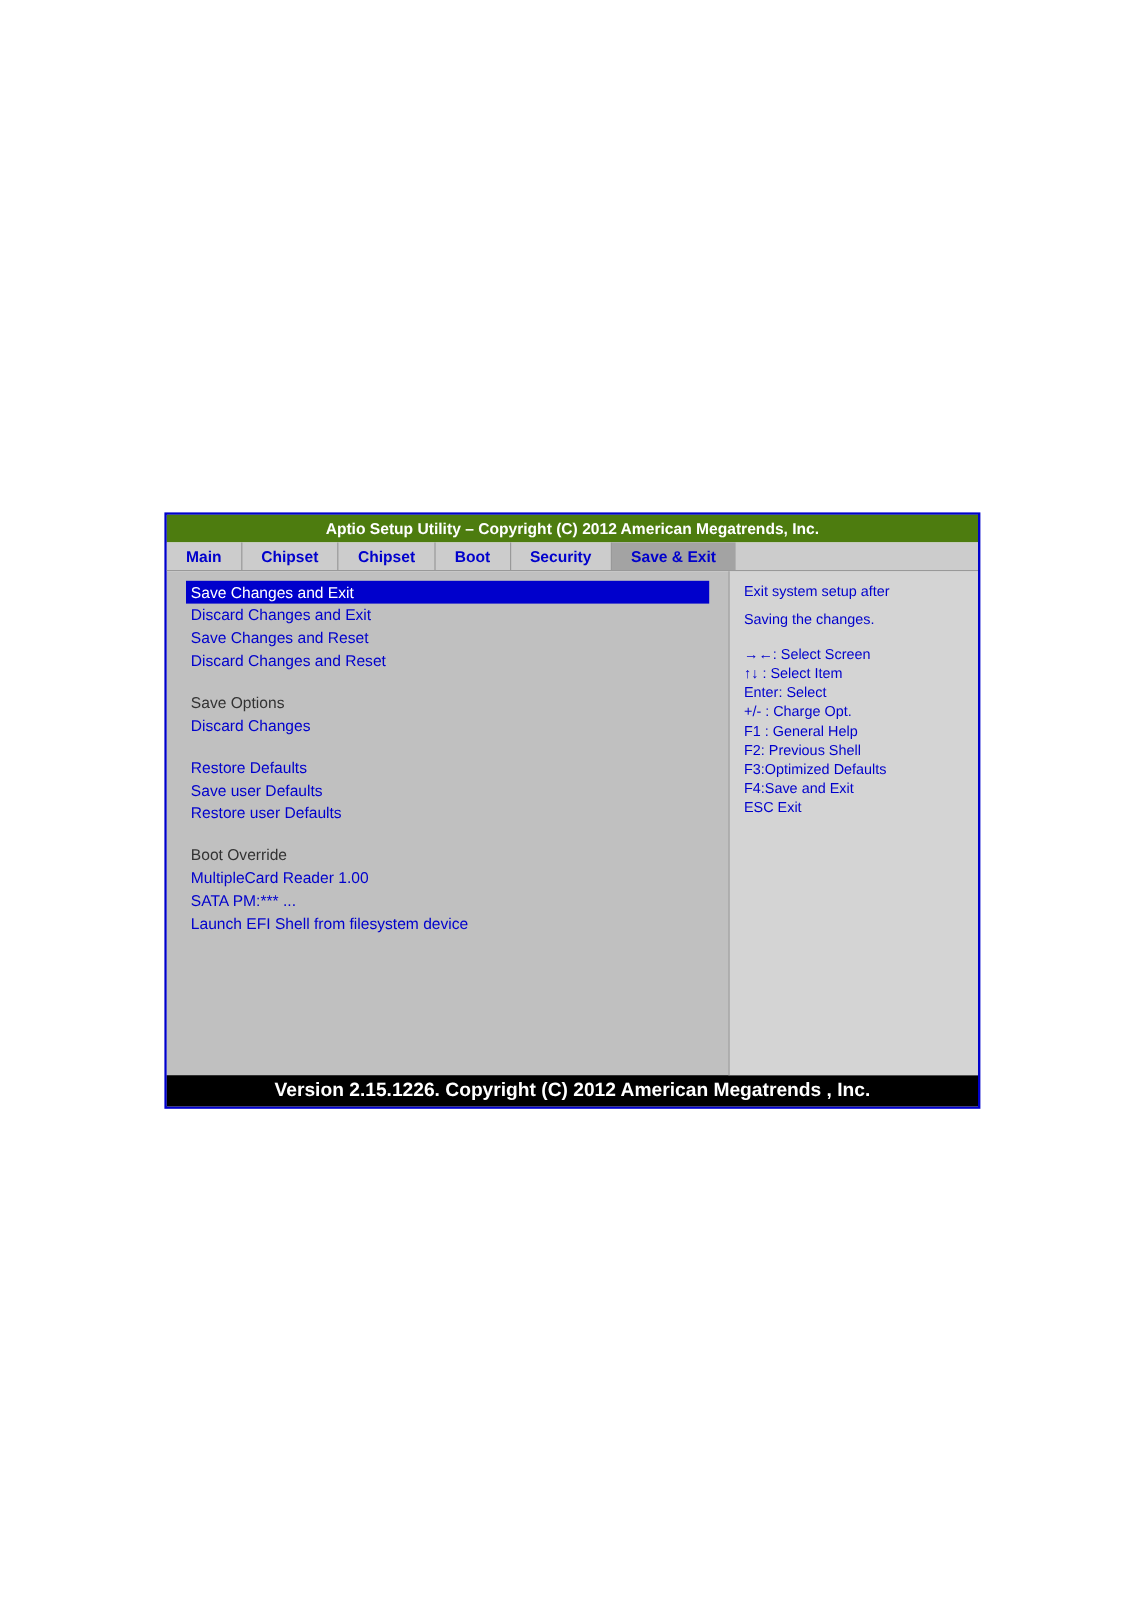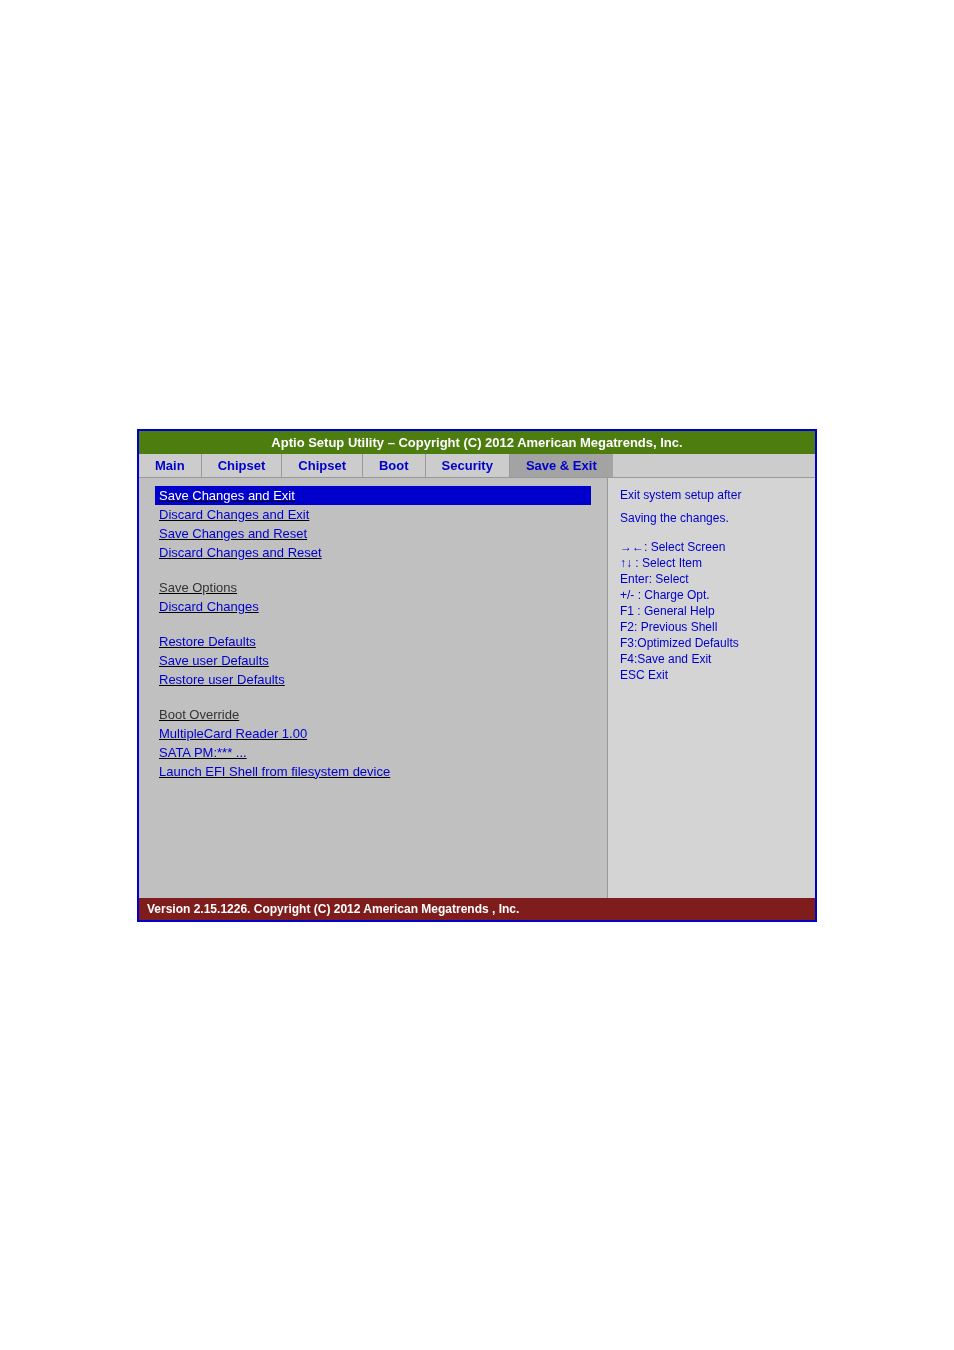--- a/index.html
+++ b/index.html
@@ -48,21 +48,20 @@
     }
     .bios-main {
       display: flex;
       flex-direction: row;
       background: #c0c0c0;
       min-height: 420px;
     }
     .bios-left {
       flex: 1;
       padding: 8px 16px;
-      text-decoration: underline;
     }
     .bios-right {
       width: 208px;
       padding: 8px 12px;
       background: #d4d4d4;
       border-left: 1px solid #999;
       font-size: 12px;
     }
     .menu-item {
       font-size: 13px;
@@ -85,23 +84,24 @@
     .menu-spacer {
       height: 8px;
     }
     .help-text {
       color: #0000cc;
       font-size: 12px;
       line-height: 1.6;
       margin-bottom: 4px;
     }
     .bios-footer {
-      background: #7f1d1d;
+      background: #000000;
       color: #ffffff;
-      font-size: 12px;
+      text-align: center;
+      font-size: 16px;
       font-weight: bold;
       padding: 4px 8px;
     }
     .help-section-top {
       margin-bottom: 12px;
     }
     .key-row {
       display: flex;
       align-items: flex-start;
       font-size: 12px;

